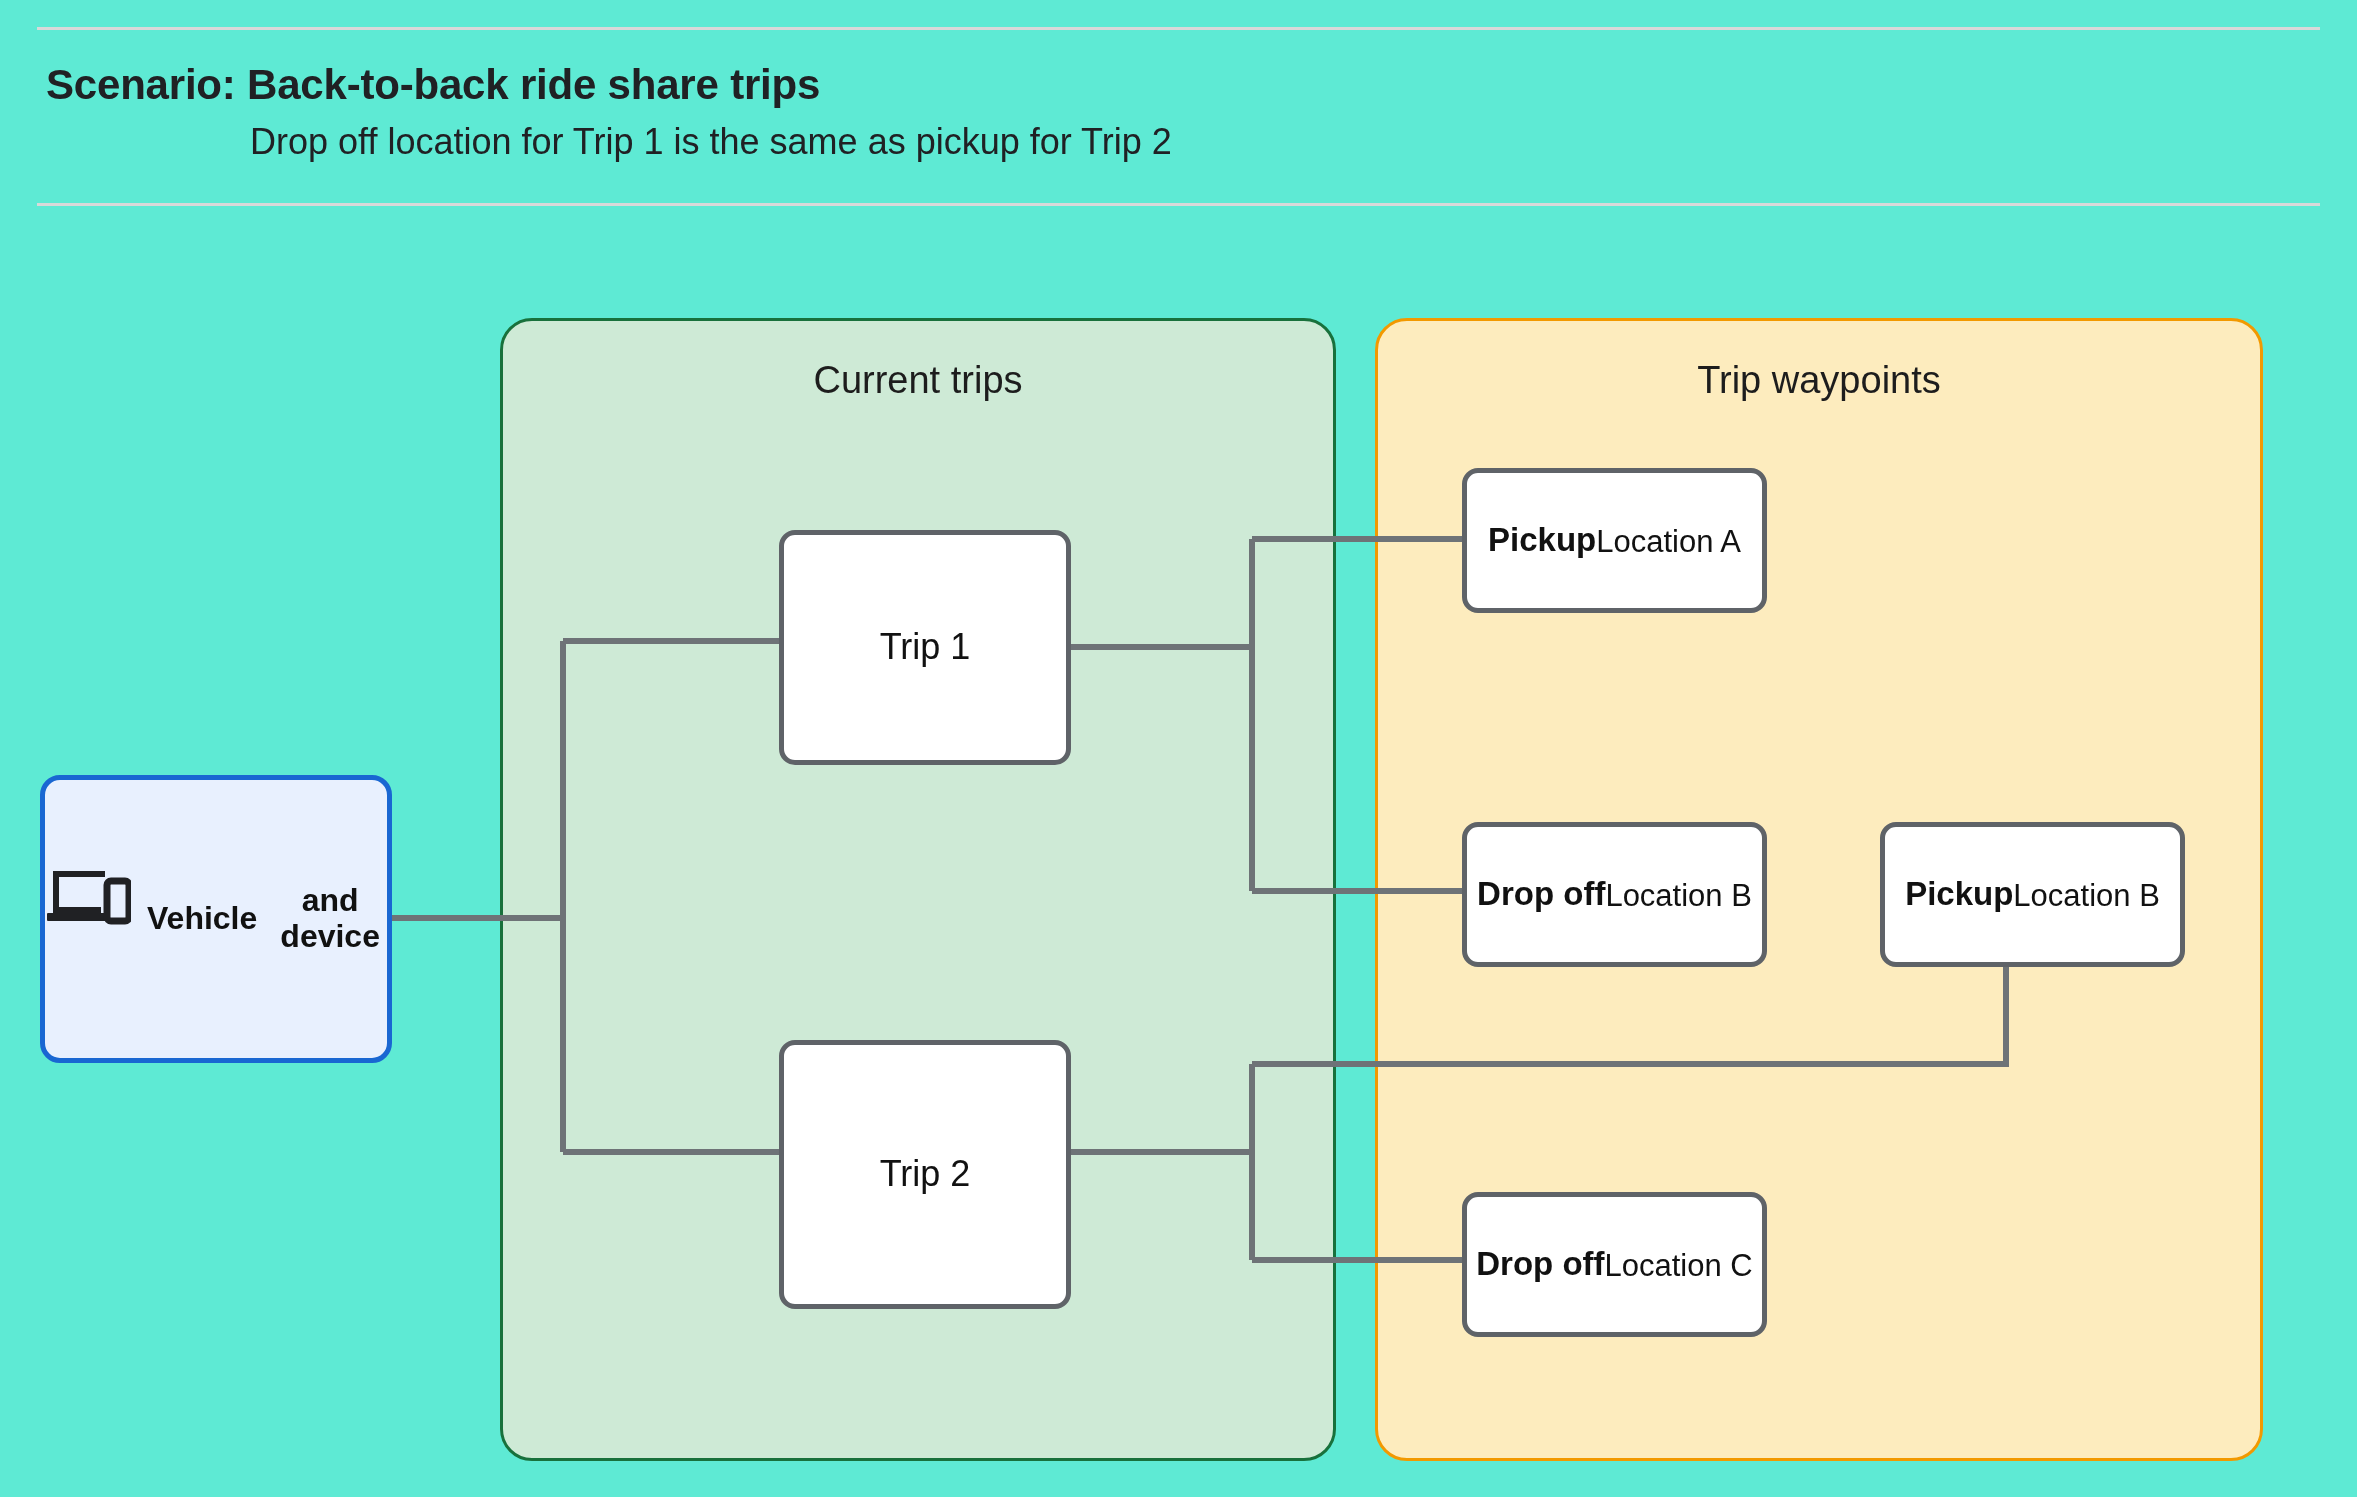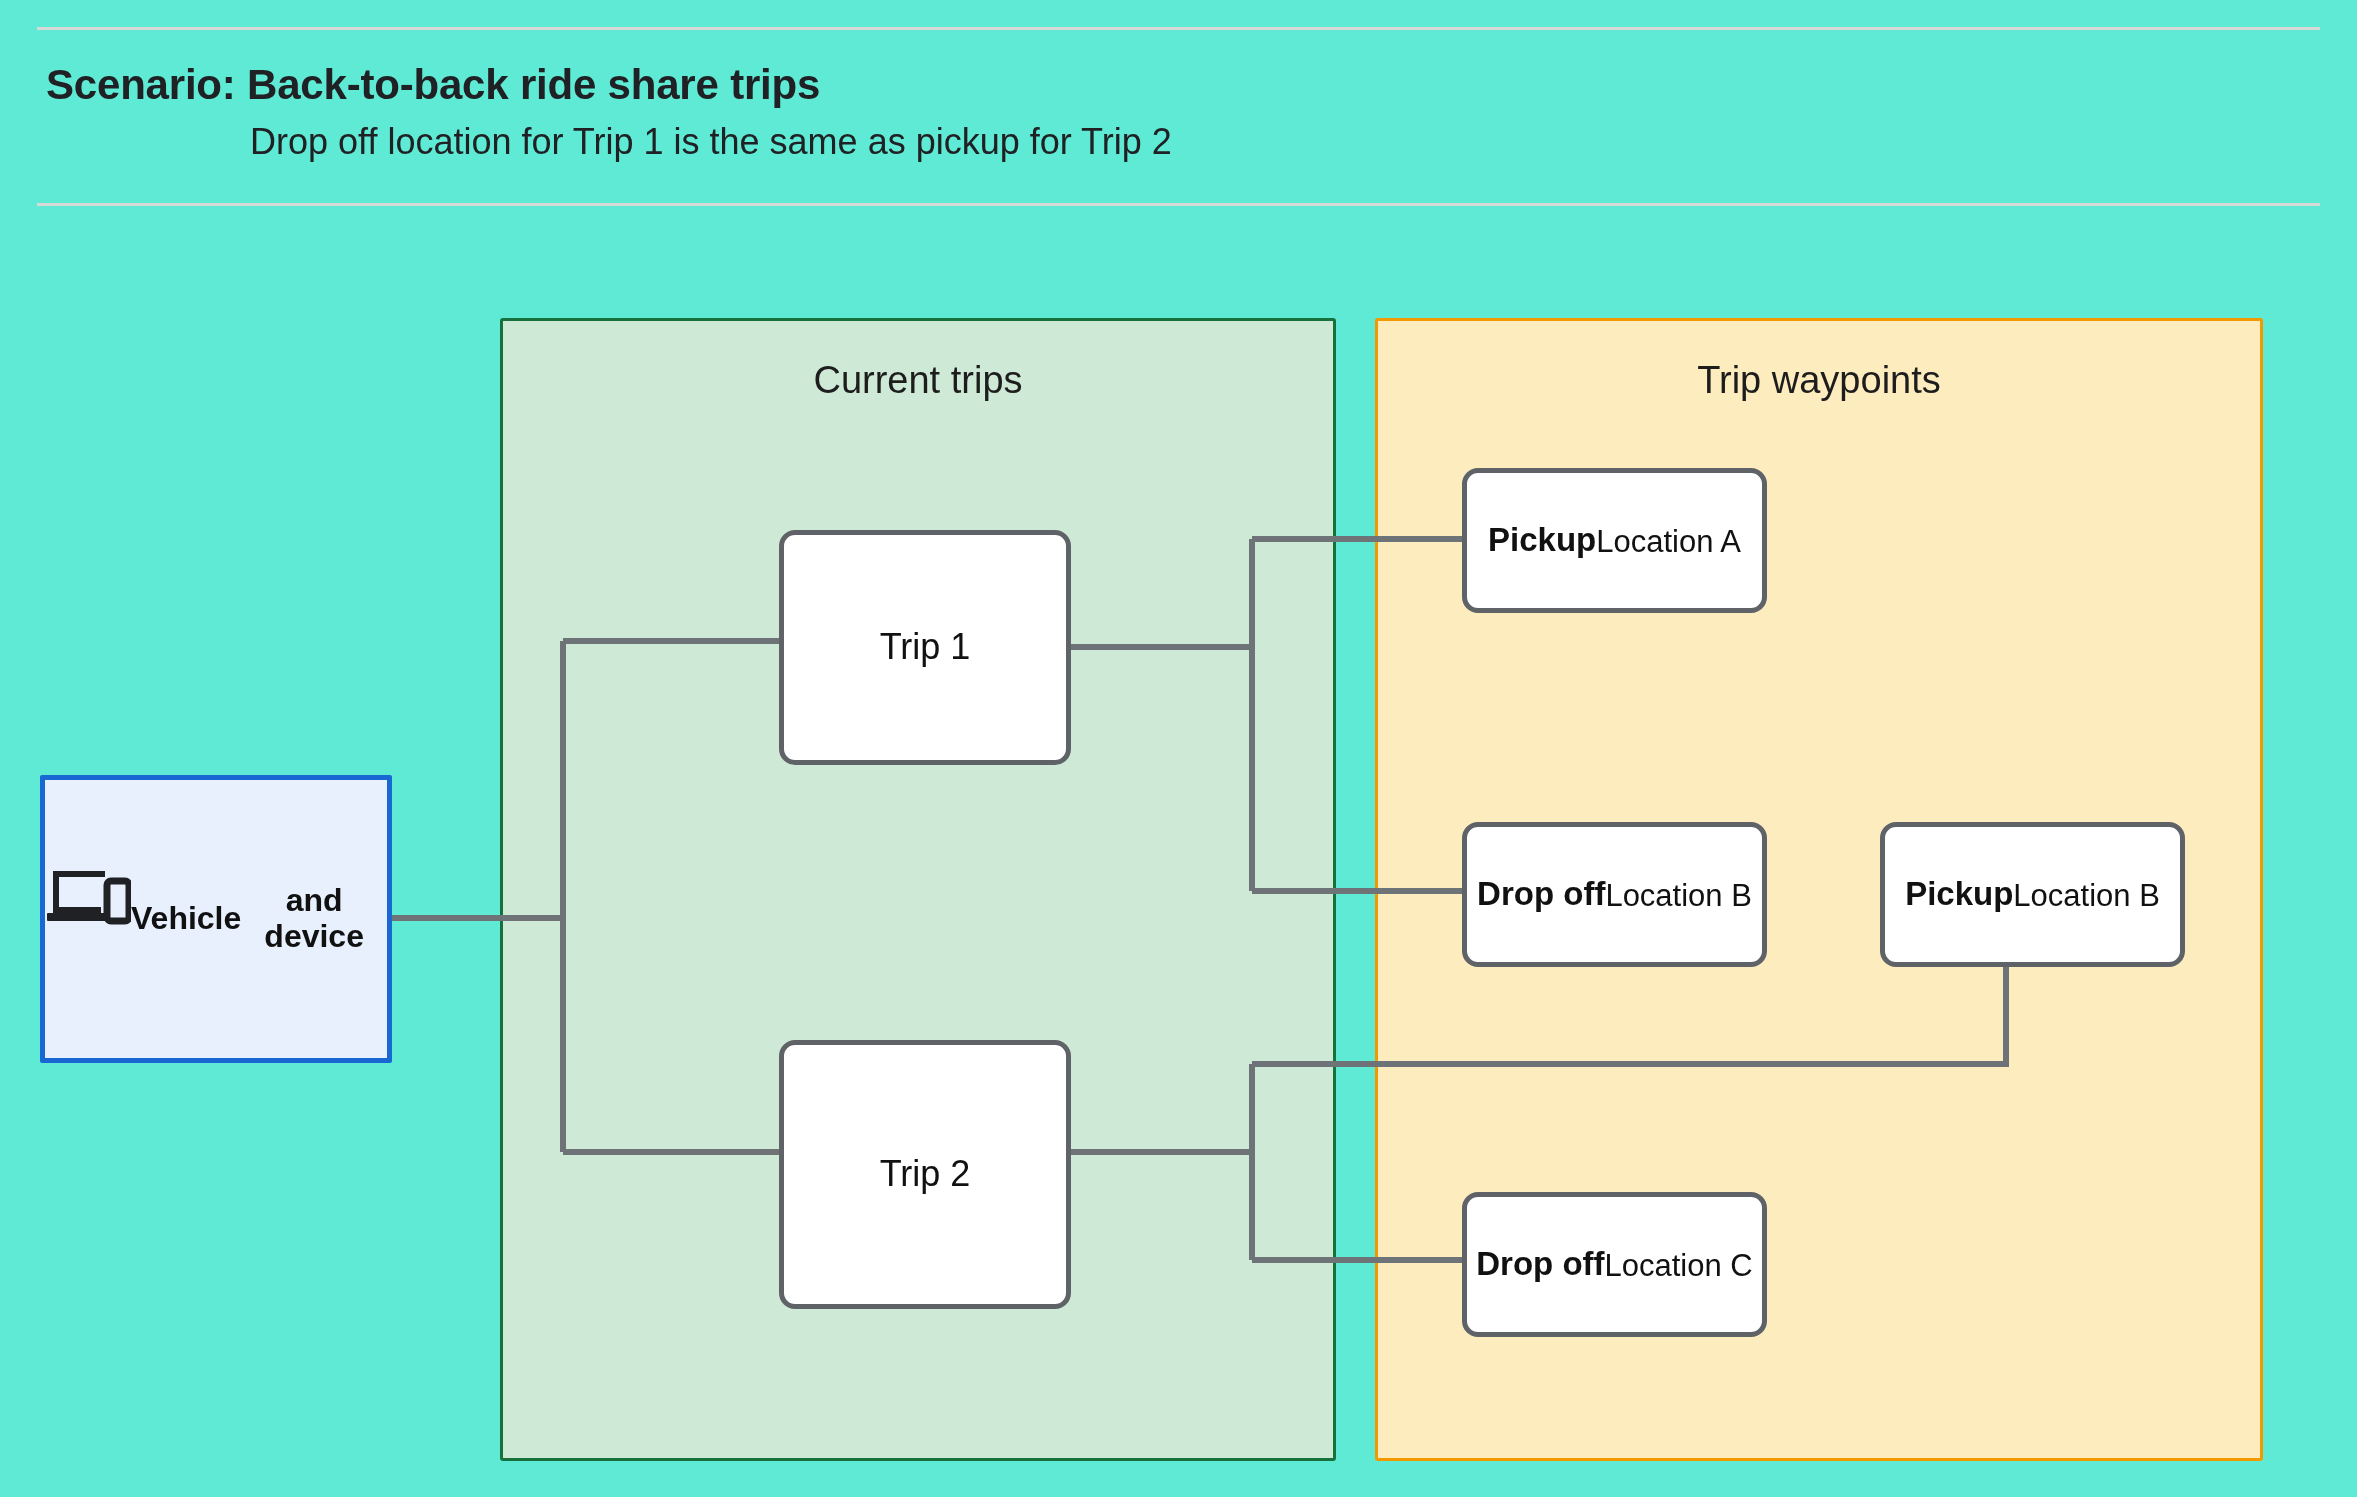--- a/index.html
+++ b/index.html
@@ -48,21 +48,21 @@
     font-size: 36px;
     font-weight: 400;
     white-space: nowrap;
     line-height: 1.1;
     text-align: center;
   }
 
   
   .panel {
     position: absolute;
-    border-radius: 3px;
+    border-radius: 32px;
     box-sizing: border-box;
   }
   .panel .panel-title {
     position: absolute;
     left: 0;
     right: 0;
     top: 38px;
     text-align: center;
     font-size: 38px;
     font-weight: 400;
@@ -117,22 +117,22 @@
     font-weight: 400;
   }
 
   #node-vehicle {
     left: 40px;
     top: 775px;
     width: 352px;
     height: 288px;
     background: #e8f0fe;
     border: 5px solid #1967d2;
-    border-radius: 2px;
-    gap: 0;
+    border-radius: 20px;
+    gap: 16px;
     text-align: center;
   }
   #node-vehicle .vehicle-icon {
     display: block;
     margin-bottom: 42px;
   }
   #node-vehicle .node-title {
     font-size: 32px;
     font-weight: 700;
   }

